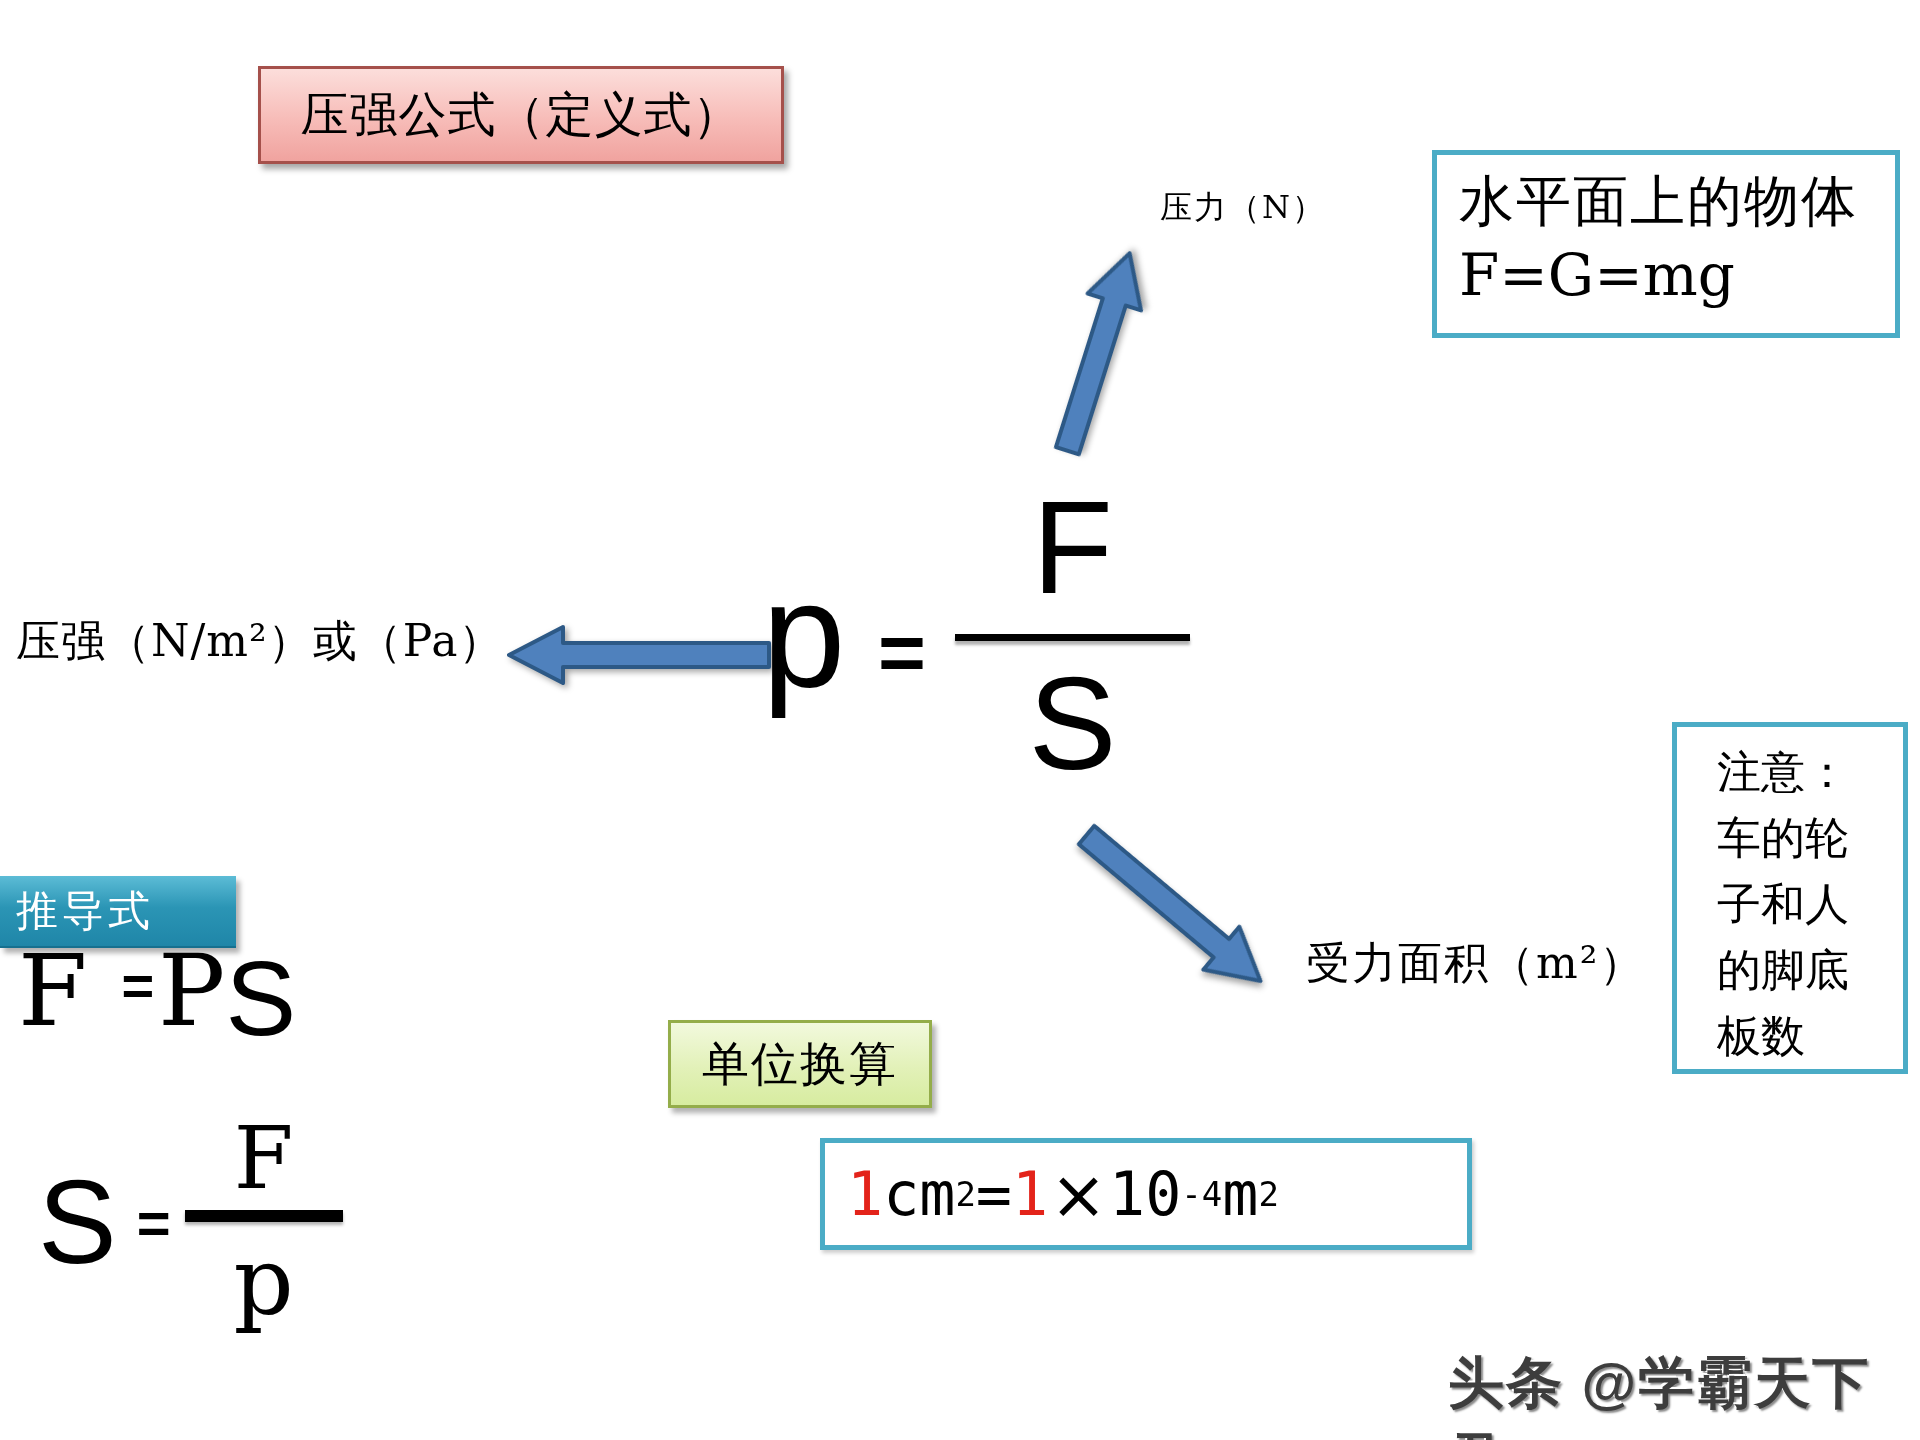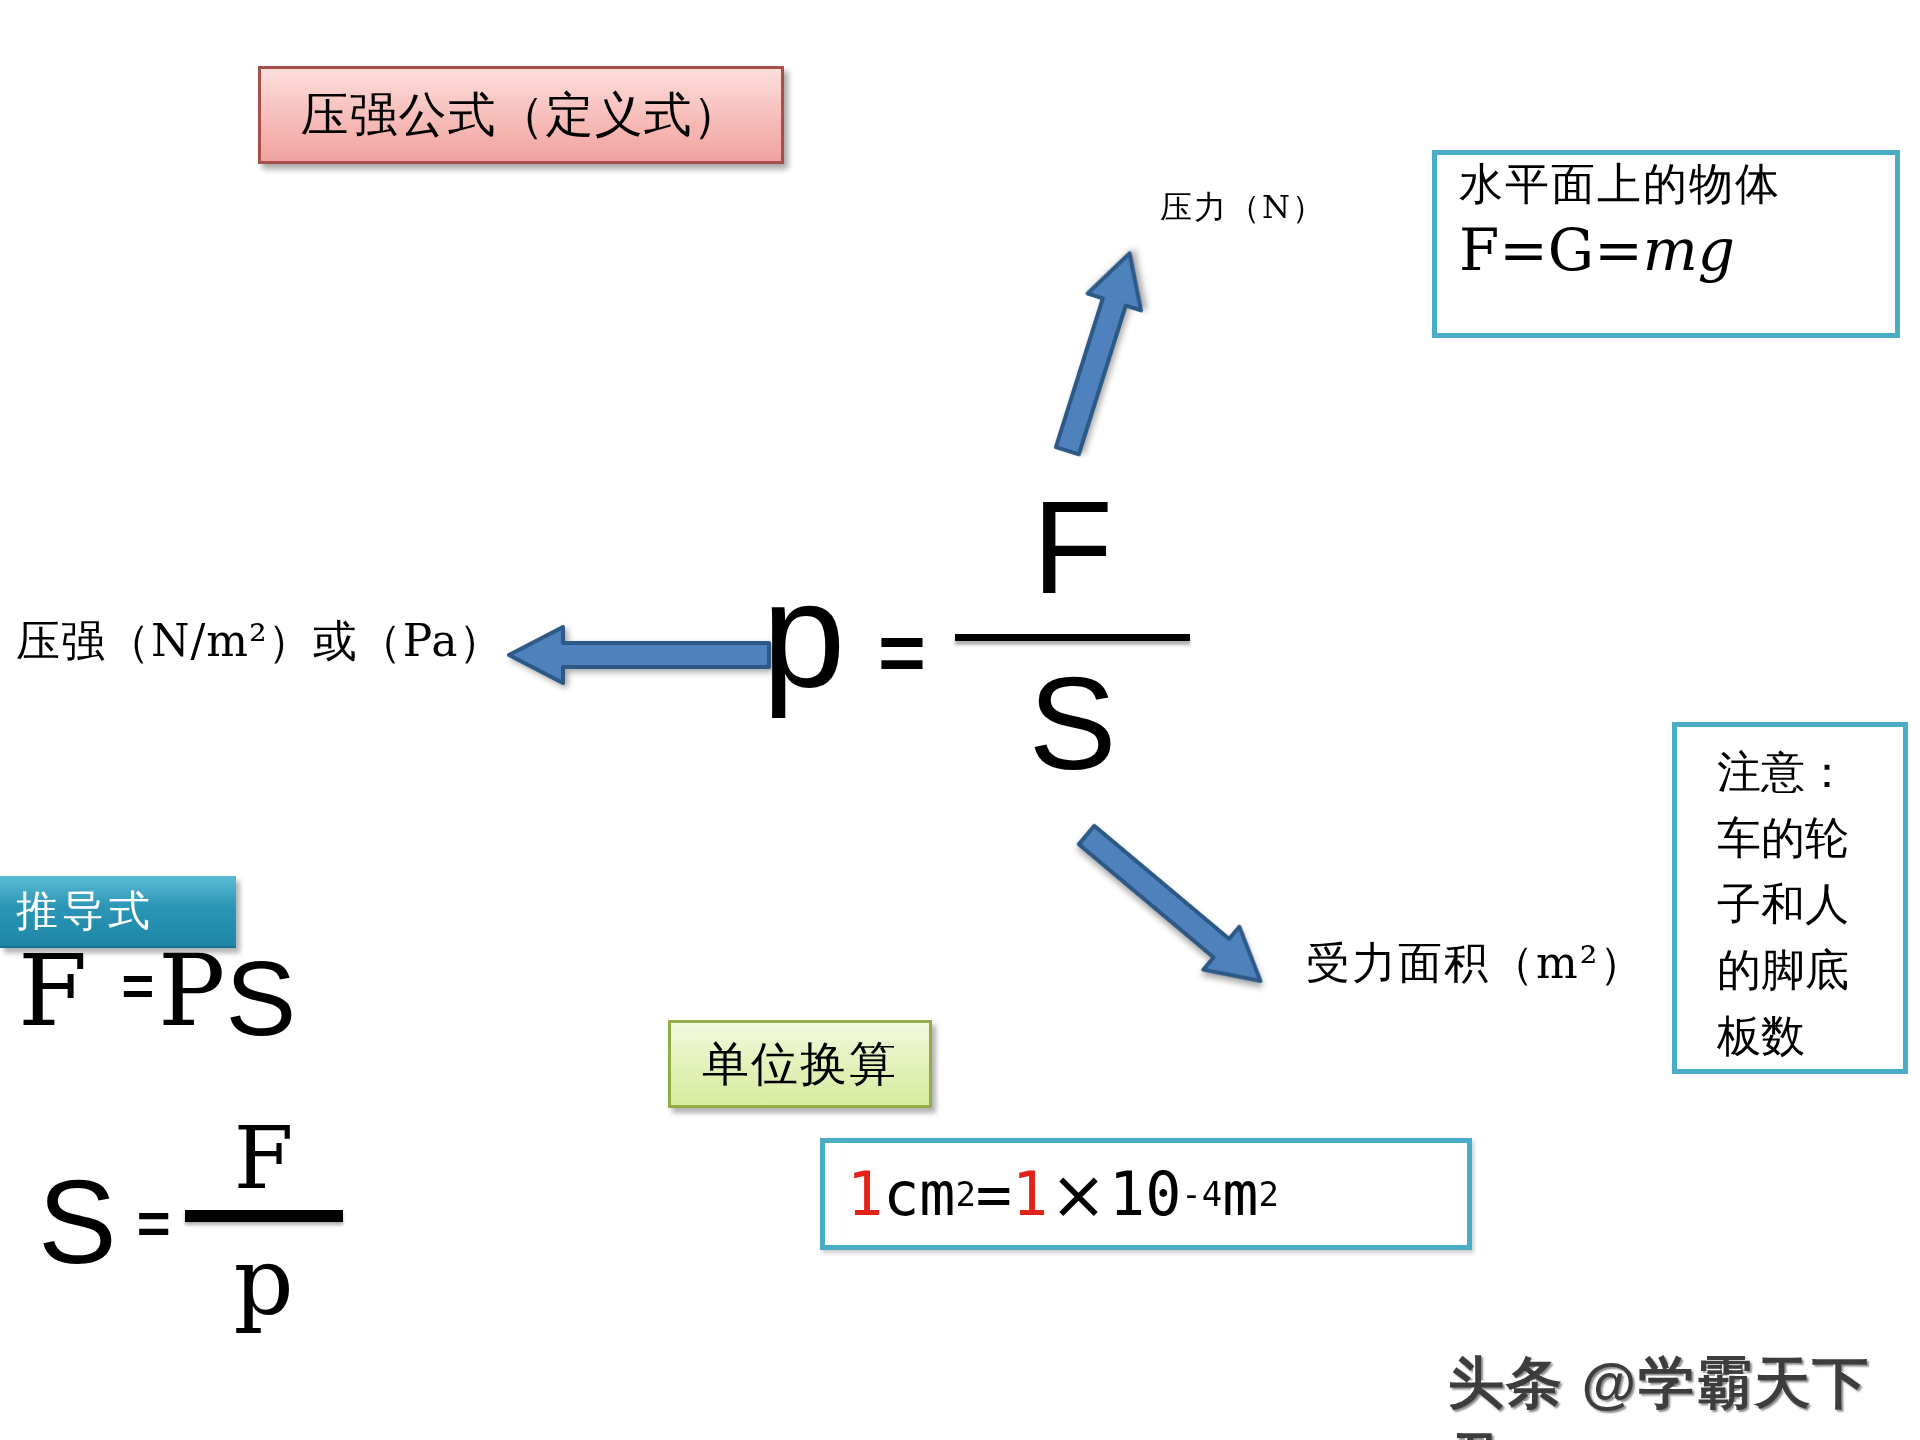--- a/index.html
+++ b/index.html
@@ -10,23 +10,23 @@
 
   
   .title-box{left:258px;top:66px;width:520px;height:92px;
     background:linear-gradient(to bottom,#fcdedb 0%,#f7bcb8 55%,#f0a39f 100%);
     border:3px solid #a5504b;box-shadow:4px 5px 6px rgba(0,0,0,.35);
     display:flex;align-items:center;justify-content:center;
     font-size:48px;letter-spacing:1px;}
 
   .object-box{left:1432px;top:150px;width:436px;height:178px;
     background:#fff;border:5px solid #4bacc6;padding-left:22px;box-sizing:content-box;}
-  .object-box .line1{display:block;font-size:44px;letter-spacing:2px;}
+  .object-box .line1{display:block;margin-top:10px;font-size:55px;letter-spacing:2px;}
   .object-box .line2{display:block;margin-top:2px;font-size:58px;font-family:"DejaVu Serif",serif;}
-  .object-box .line2 .it{font-style:italic;}
+  .object-box .line2 .it{}
 
   .note-box{left:1672px;top:722px;width:186px;height:318px;
     background:#fff;border:5px solid #4bacc6;padding:12px 0 12px 40px;
     font-size:44px;line-height:66px;}
   .note-box span{display:block;}
 
   .derive-tag{left:0;top:876px;width:236px;height:72px;
     background:linear-gradient(to bottom,#5cbcd6 0%,#2b95b5 45%,#1f86a8 100%);
     border-bottom:2px solid #16708f;box-shadow:4px 5px 5px rgba(0,0,0,.3);
     color:#fff;font-size:42px;letter-spacing:4px;

